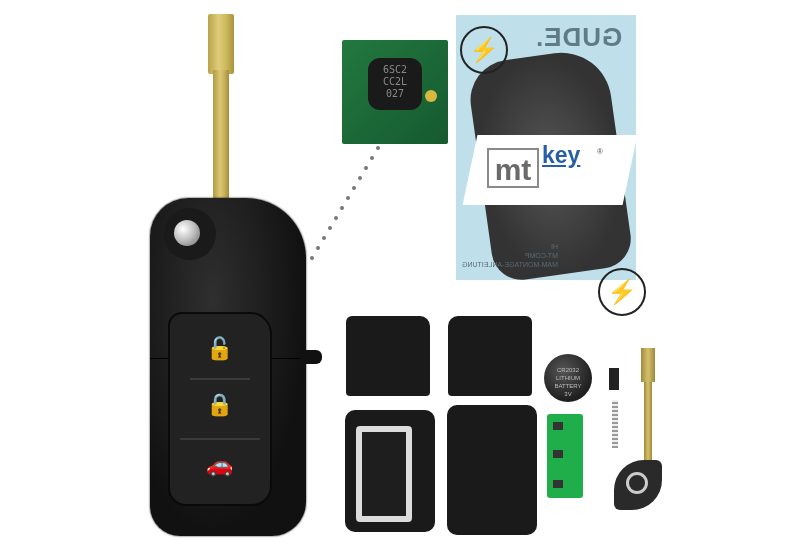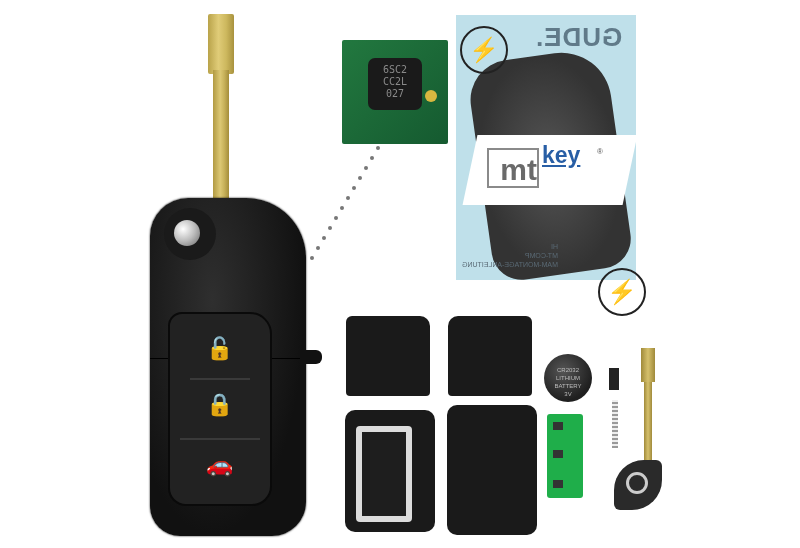--- a/index.html
+++ b/index.html
@@ -12,29 +12,29 @@
   .key-body{left:150px;top:198px;width:156px;height:338px;background:radial-gradient(ellipse at 40% 30%,#2f2f2f,#111 70%);border-radius:38px 60px 34px 30px;box-shadow:0 0 2px #000;}
   .key-seam{left:150px;top:358px;width:170px;height:1px;background:#000;}
   .key-flip-tab{left:300px;top:350px;width:22px;height:14px;background:#111;border-radius:0 6px 6px 0;}
   .rivet-base{left:164px;top:208px;width:52px;height:52px;background:#1a1a1a;border-radius:50%;}
   .rivet{left:174px;top:220px;width:26px;height:26px;background:radial-gradient(circle at 35% 35%,#fff,#bbb 50%,#666);border-radius:50%;}
   .pad{left:168px;top:312px;width:100px;height:190px;background:#222;border:2px solid #0a0a0a;border-radius:14px 22px 20px 18px;}
   .pad-divider{background:#3a3a3a;height:2px;}
   .btn-icon{color:#e8e8e8;font-size:22px;text-align:center;width:60px;}
   
   .chip-board{left:342px;top:40px;width:106px;height:104px;background:#1d6b3a;border-radius:2px;background-image:linear-gradient(135deg,#22783f,#155a30);}
-  .chip{left:368px;top:58px;width:54px;height:52px;background:#1a1a1a;border-radius:7px;color:#8a8a8a;font-family:"DejaVu Sans Mono",monospace;font-size:10px;line-height:12px;text-align:center;padding-top:6px;box-sizing:border-box;}
+  .chip{left:368px;top:58px;width:54px;height:52px;background:#1a1a1a;border-radius:12px;color:#8a8a8a;font-family:"DejaVu Sans Mono",monospace;font-size:10px;line-height:12px;text-align:center;padding-top:6px;box-sizing:border-box;}
   .solder{left:425px;top:90px;width:12px;height:12px;background:#d8b840;border-radius:50%;}
   .dots{left:302px;top:144px;width:80px;height:120px;}
   
   .guide{left:456px;top:15px;width:180px;height:265px;background:#bfe0ea;overflow:hidden;}
   .guide-fob{left:480px;top:55px;width:140px;height:220px;background:radial-gradient(ellipse,#555,#333 70%);border-radius:40px 50px 30px 30px;transform:rotate(-8deg);}
   .guide-title{left:535px;top:22px;font-size:26px;font-weight:bold;color:#607a89;transform:scaleX(-1);letter-spacing:1px;}
   .brand-band{left:470px;top:135px;width:160px;height:70px;background:#fff;transform:skewX(-12deg);}
-  .brand-mt{left:487px;top:148px;width:52px;height:40px;border:2px solid #8a8a8a;color:#6a6a6a;font-size:30px;font-weight:bold;text-align:right;line-height:40px;box-sizing:border-box;background:#fff;}
+  .brand-mt{left:487px;top:148px;width:52px;height:40px;border:2px solid #8a8a8a;color:#6a6a6a;font-size:30px;font-weight:bold;text-align:center;line-height:40px;box-sizing:border-box;background:#fff;}
   .brand-key{left:542px;top:142px;font-size:23px;font-weight:bold;color:#285ea5;text-decoration:underline;}
   .brand-reg{left:597px;top:147px;font-size:8px;color:#555;}
   .guide-lines{left:462px;top:242px;font-size:7px;color:#5a6a75;line-height:9px;transform:scaleX(-1);}
   .bolt-icon{width:44px;height:44px;border:2px solid #222;border-radius:50%;text-align:center;line-height:44px;font-size:24px;color:#2a6db3;}
   
   .part{background:#1a1a1a;}
   .shell-tl{left:346px;top:316px;width:84px;height:80px;border-radius:6px 10px 4px 4px;}
   .shell-tr{left:448px;top:316px;width:84px;height:80px;border-radius:10px 6px 4px 4px;}
   .shell-bl{left:345px;top:410px;width:90px;height:122px;border-radius:10px;}
   .shell-bl-inner{left:356px;top:426px;width:56px;height:96px;background:#dcdcdc;border-radius:4px;}

